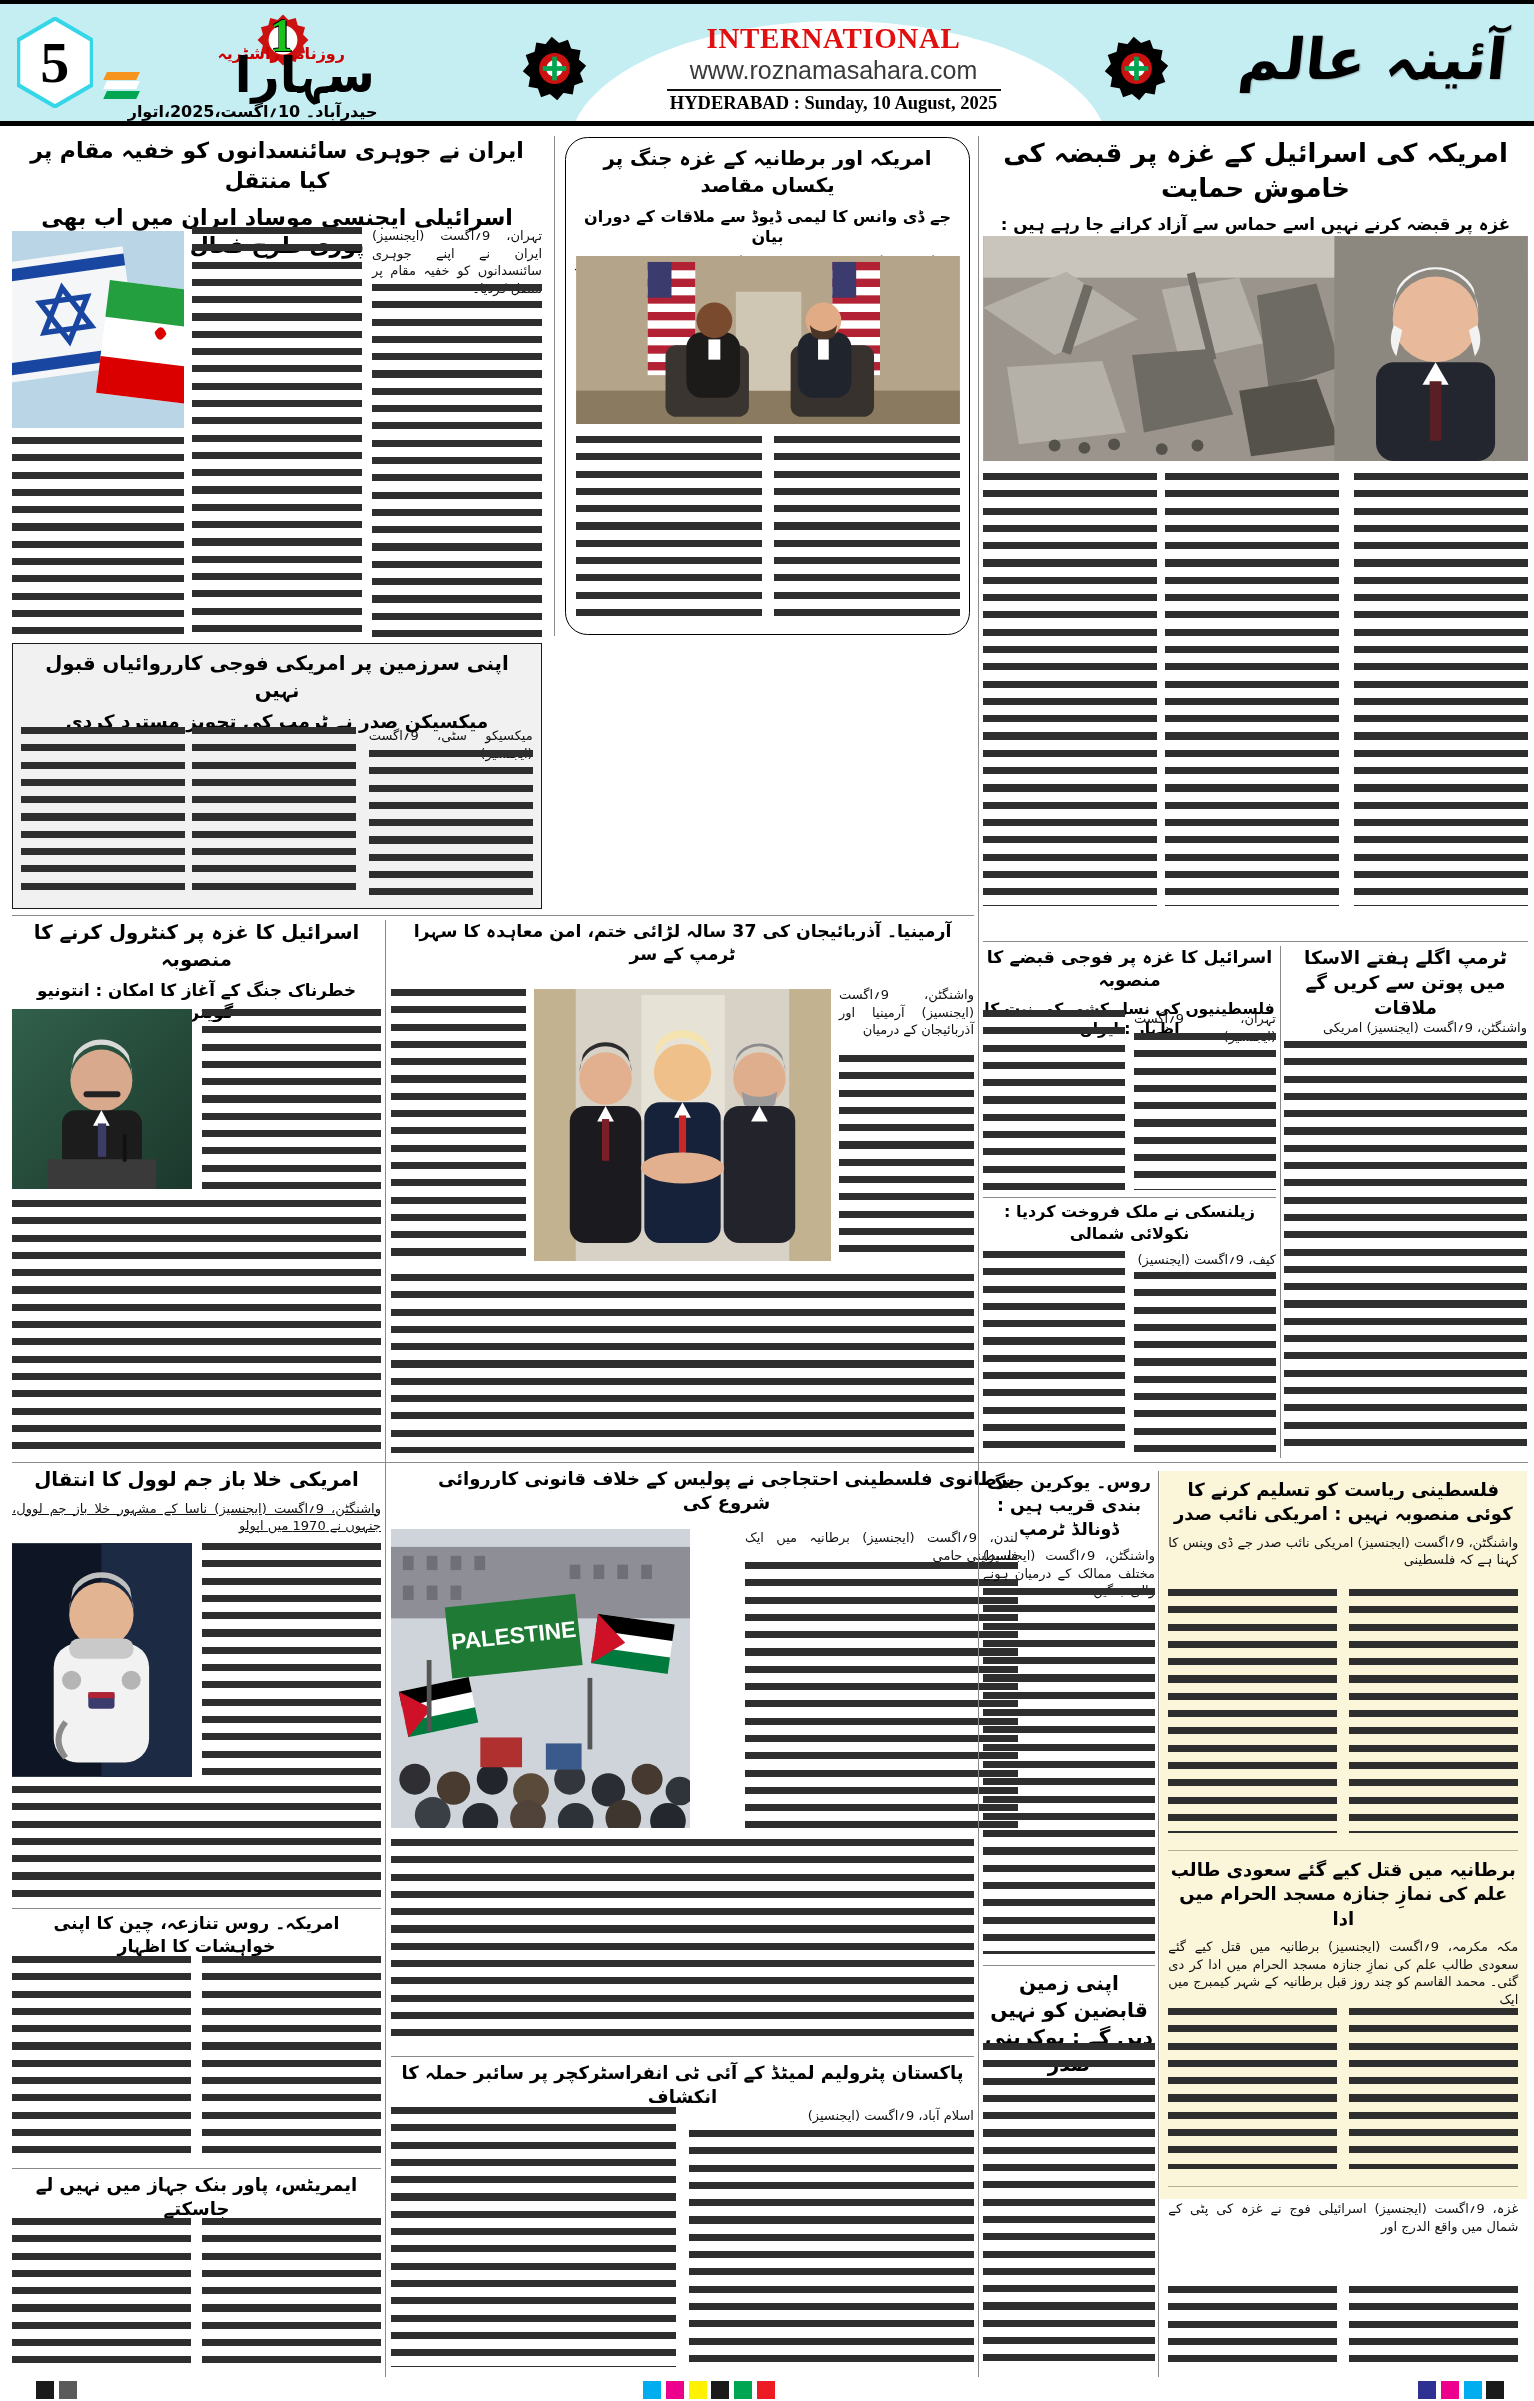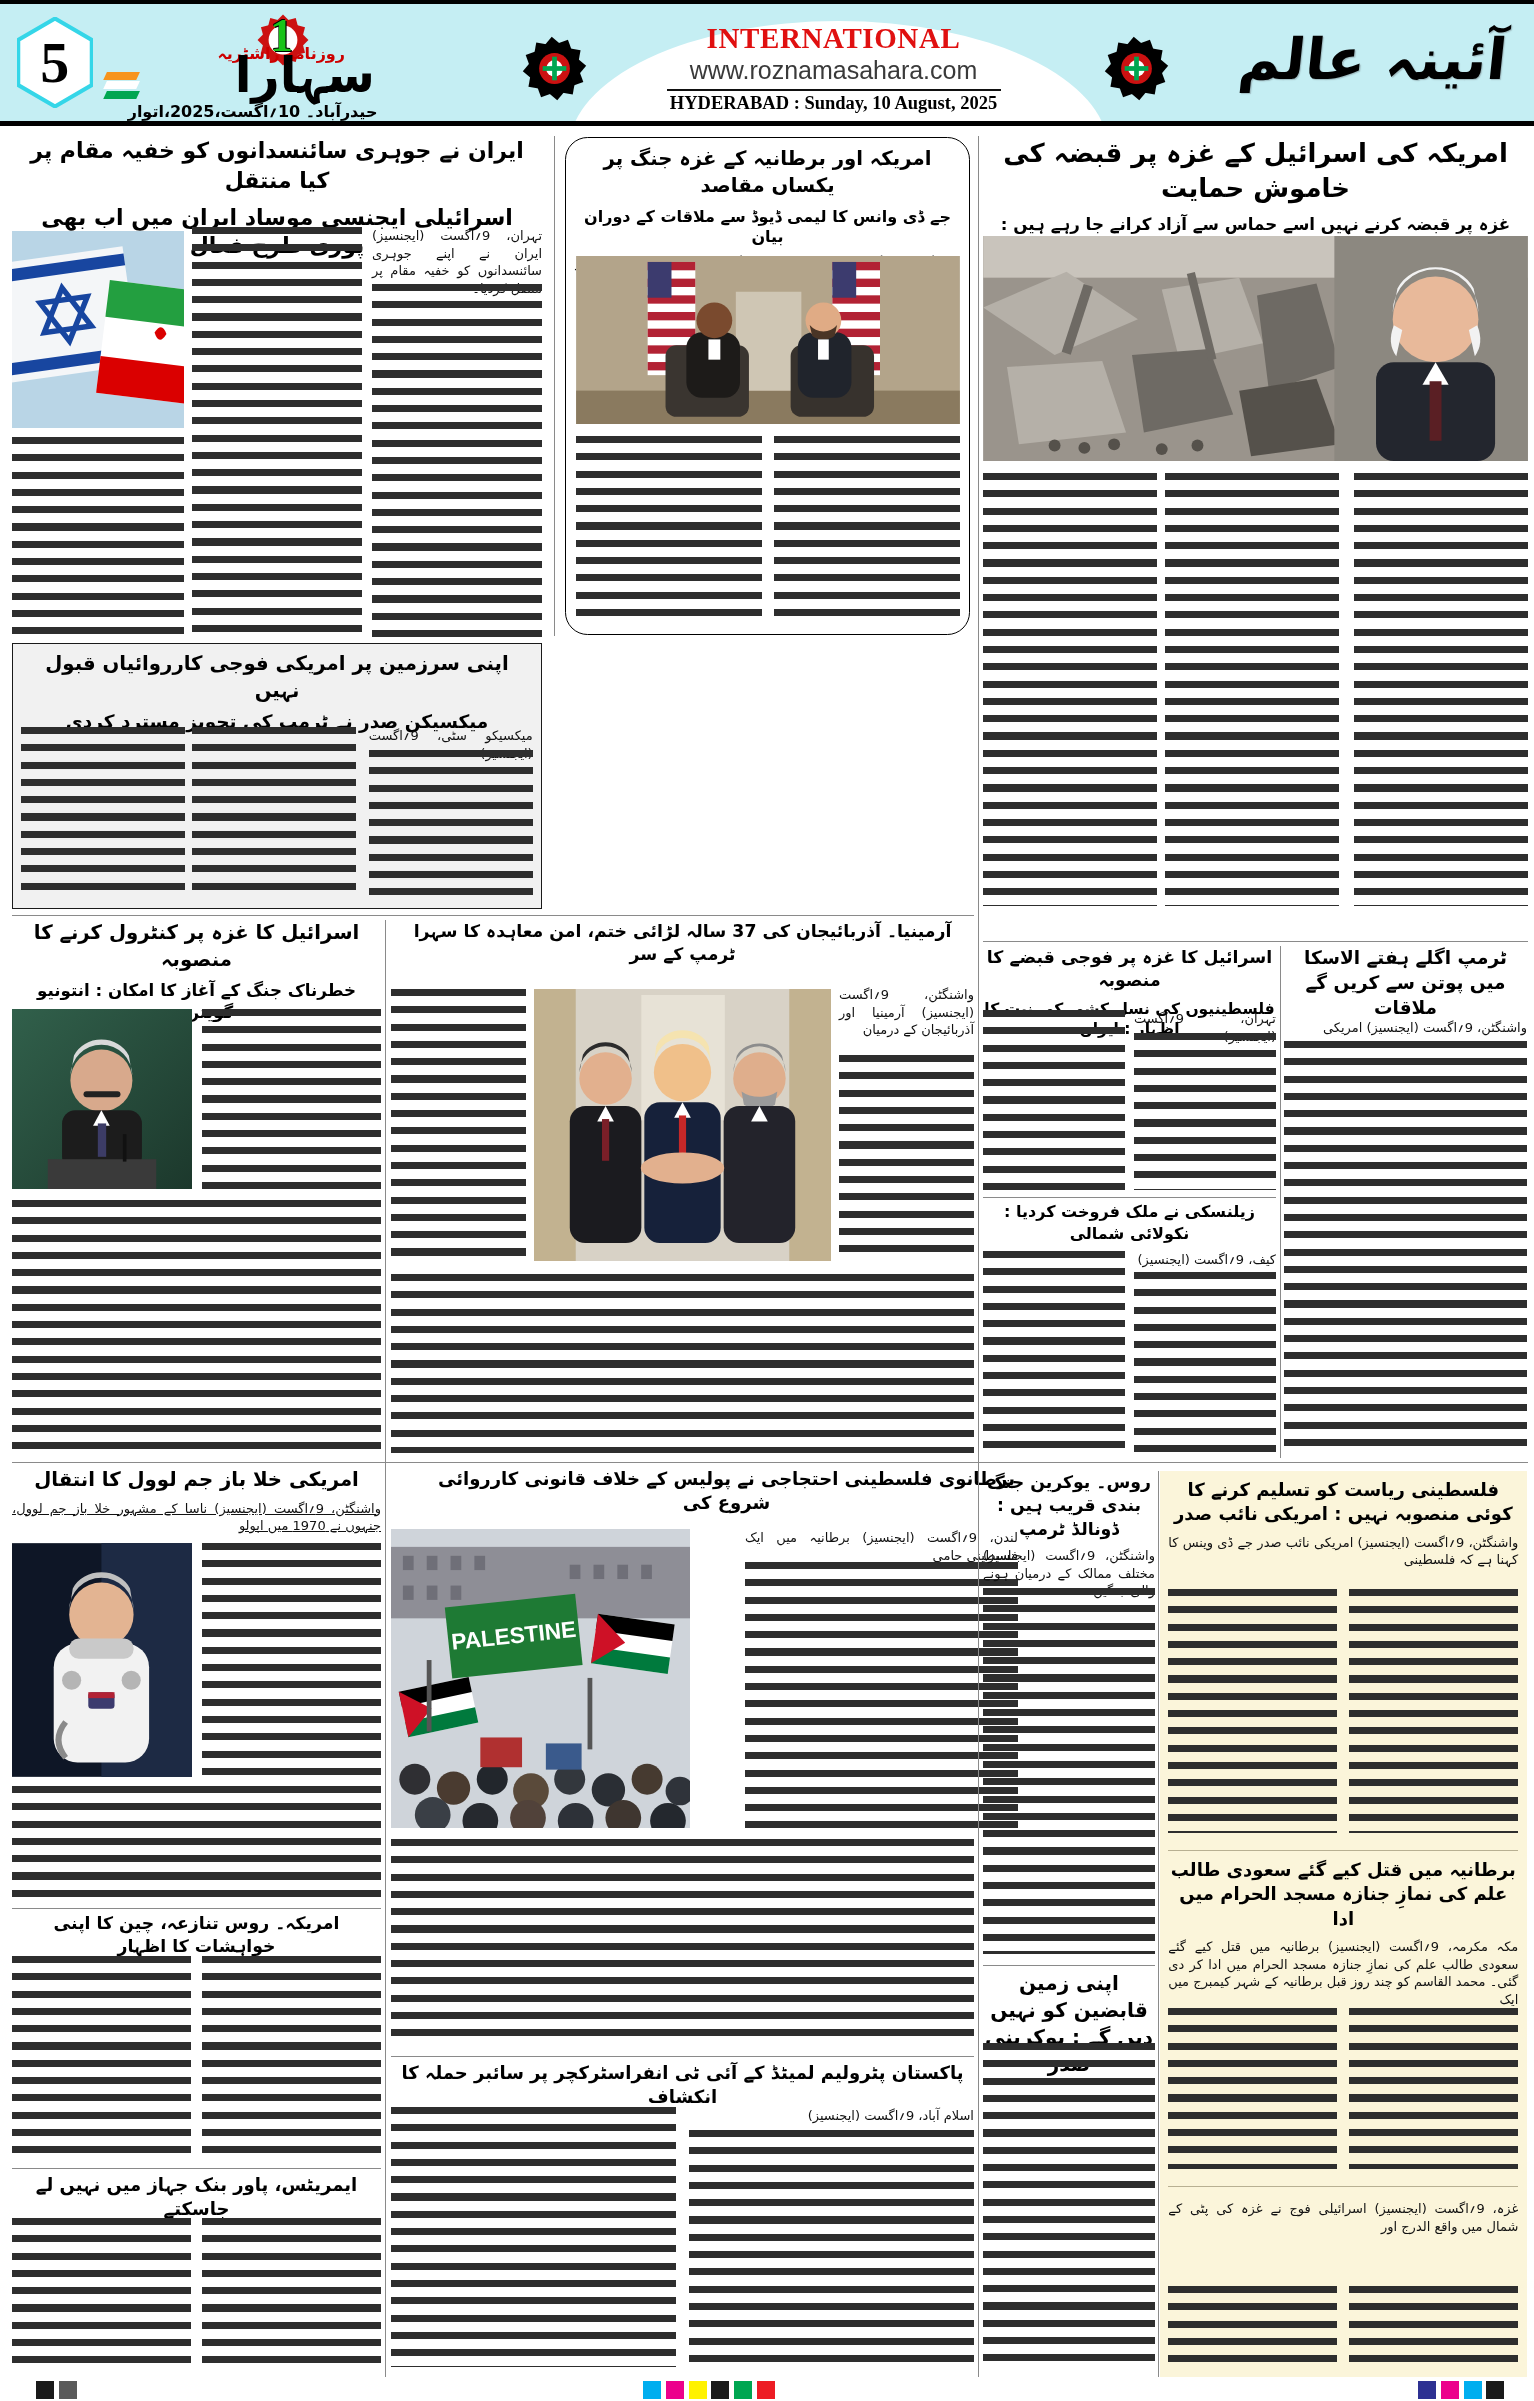--- a/index.html
+++ b/index.html
@@ -426,21 +426,21 @@
     <div class="hl" style="font-size:17.3px;">روس۔ یوکرین جنگ بندی قریب ہیں : ڈونالڈ ٹرمپ</div>
     <div class="dl" style="position:absolute;right:0;top:76px;width:172px;">واشنگٹن، 9؍اگست (ایجنسیز) مختلف ممالک کے درمیان ہونے والی جنگیں</div>
     <div class="ts" style="position:absolute;left:0;top:117px;width:172px;height:366px;"></div>
   </div>
 
   <div class="art" style="left:983px;top:1970px;width:172px;height:407px;">
     <div class="hl" style="font-size:20px;">اپنی زمین قابضین کو نہیں دیں گے : یوکرینی صدر</div>
     <div class="ts" style="position:absolute;left:0;top:73px;width:172px;height:329px;"></div>
   </div>
 
-  <div class="cream" style="left:1160px;top:1471px;width:367px;height:906px;">
+  <div class="cream" style="left:1160px;top:1471px;width:367px;height:728px;">
     <div class="art" style="left:8.3px;top:7.1px;width:350px;height:365px;">
       <div class="hl" style="font-size:18px;">فلسطینی ریاست کو تسلیم کرنے کا کوئی منصوبہ نہیں : امریکی نائب صدر</div>
       <div class="dl" style="margin-top:7.1px;">واشنگٹن، 9؍اگست (ایجنسیز) امریکی نائب صدر جے ڈی وینس کا کہنا ہے کہ فلسطینی</div>
       <div class="ts" style="position:absolute;right:0;top:111px;width:169px;height:244px;"></div>
       <div class="ts" style="position:absolute;left:0;top:111px;width:169px;height:244px;"></div>
     </div>
     <div class="hline" style="left:8.3px;top:379px;width:350px;background:#b8b092;"></div>
     <div class="art" style="left:8.3px;top:387px;width:350px;height:322px;">
       <div class="hl" style="font-size:18px;">برطانیہ میں قتل کیے گئے سعودی طالب علم کی نمازِ جنازہ مسجد الحرام میں ادا</div>
       <div class="dl" style="margin-top:7.1px;">مکہ مکرمہ، 9؍اگست (ایجنسیز) برطانیہ میں قتل کیے گئے سعودی طالب علم کی نمازِ جنازہ مسجد الحرام میں ادا کر دی گئی۔ محمد القاسم کو چند روز قبل برطانیہ کے شہر کیمبرج میں ایک</div>

